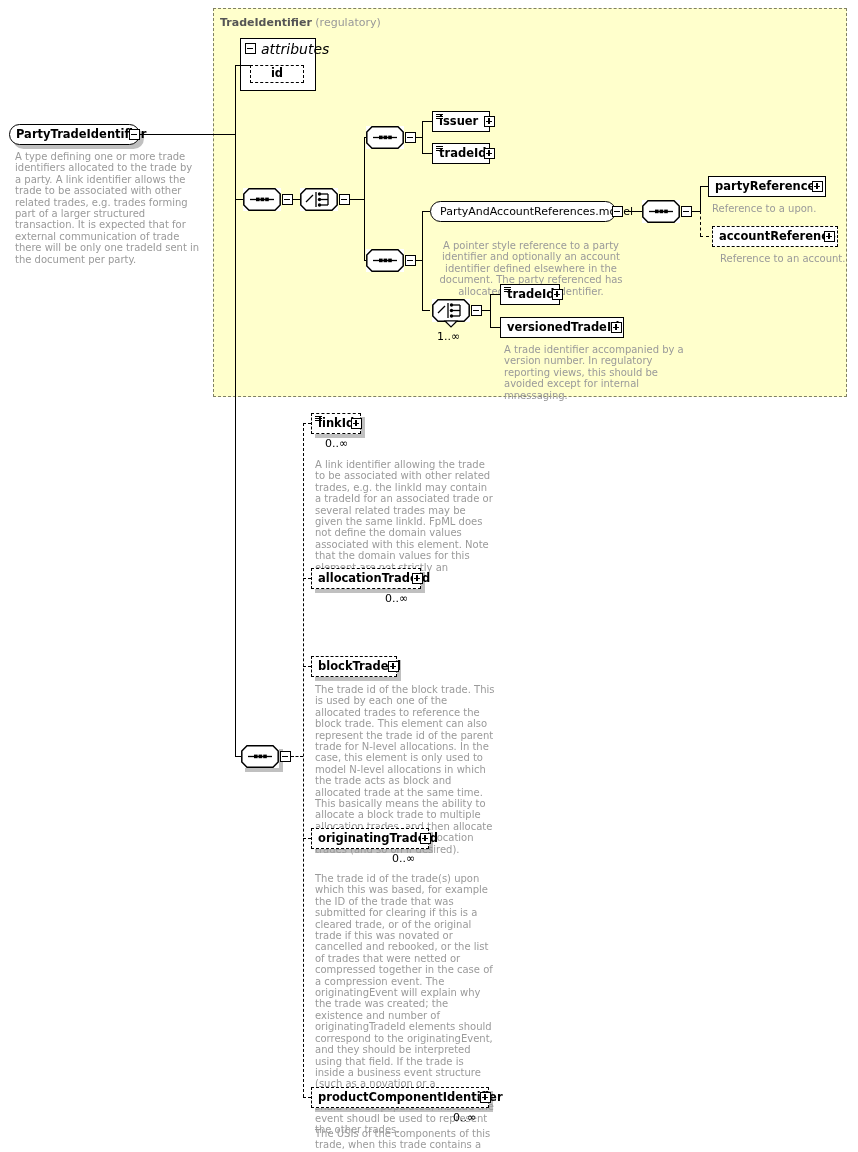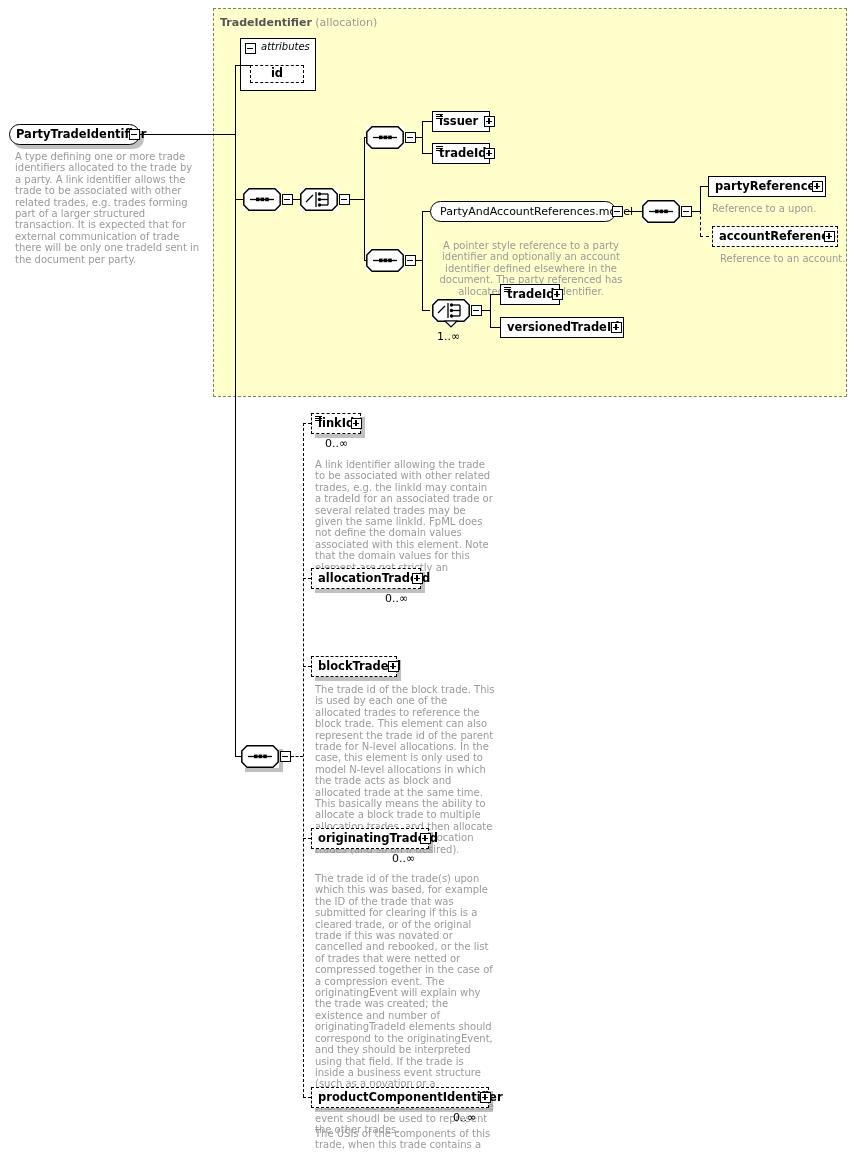--- a/index.html
+++ b/index.html
@@ -126,21 +126,21 @@
 
   
   .attrbox{
     position:absolute;
     background:#ffffff;
     border:1.5px solid #000;
     box-sizing:border-box;
   }
   .attr-title{
     position:absolute;
-    font-size:10px;
+    font-size:14px;
     font-style:italic;
     color:#000;
     white-space:nowrap;
   }
 
   
   .ln{position:absolute;background:#000;}
   .ln.h{height:1px;}
   .ln.v{width:1px;}
   .dln{position:absolute;}
@@ -148,21 +148,21 @@
   .dln.v{width:0;border-left:1px dashed #000;}
 </style>
 </head>
 <body>
 
 <div id="canvas">
 
   <div class="ext-region" style="left:213px;top:8px;width:634px;height:389px;"></div>
   <div class="ext-label" style="left:220px;top:16px;">
     <b>TradeIdentifier</b>
-    <span class="kind">(allocation)</span>
+    <span class="kind">(regulatory)</span>
   </div>
 
   <div class="shadow" style="left:13px;top:128px;width:131px;height:21px;border-radius:11px;"></div>
   <div class="node rounded" style="left:9px;top:124px;width:131px;">
     <span class="lbl">PartyTradeIdentifier</span>
   </div>
   <div class="btn" style="left:129px;top:129px;"></div>
 
   <div class="doc" style="left:15px;top:151px;width:186px;">A type defining one or more trade identifiers allocated to the trade by a party. A link identifier allows the trade to be associated with other related trades, e.g. trades forming part of a larger structured transaction. It is expected that for external communication of trade there will be only one tradeId sent in the document per party.</div>
 
@@ -347,20 +347,21 @@
       </span>
     <span class="lbl">tradeId</span>
   </div>
   <div class="btn plus" style="left:552px;top:289px;"></div>
 
   <div class="shadow" style="left:504px;top:321px;width:124px;height:21px;"></div>
   <div class="node" style="left:500px;top:317px;width:124px;">
     <span class="lbl">versionedTradeId</span>
   </div>
   <div class="btn plus" style="left:611px;top:322px;"></div>
+  <div class="doc" style="left:504px;top:344px;width:190px;">A trade identifier accompanied by a version number. In regulatory reporting views, this should be avoided except for internal mnessaging.</div>
 
   <div class="ln v" style="left:235px;top:199px;height:558px;"></div>
   <div class="ln h" style="left:235px;top:756px;width:8px;"></div>
 
   <div class="comp" style="left:241px;top:745px;">
     <div class="comp-shadow" style="left:4px;top:4px;width:38px;height:23px;"></div>
     <svg class="oct" viewBox="0 0 38 23">
       <polygon points="6,0.8 32,0.8 37.2,6 37.2,17 32,22.2 6,22.2 0.8,17 0.8,6" fill="#ffffff" stroke="#000000" stroke-width="1.5"></polygon>
       <line x1="7" y1="11.5" x2="31" y2="11.5" stroke="#000" stroke-width="1.3"></line>
       <rect x="13" y="9.6" width="3.6" height="3.6" fill="#000"></rect>

